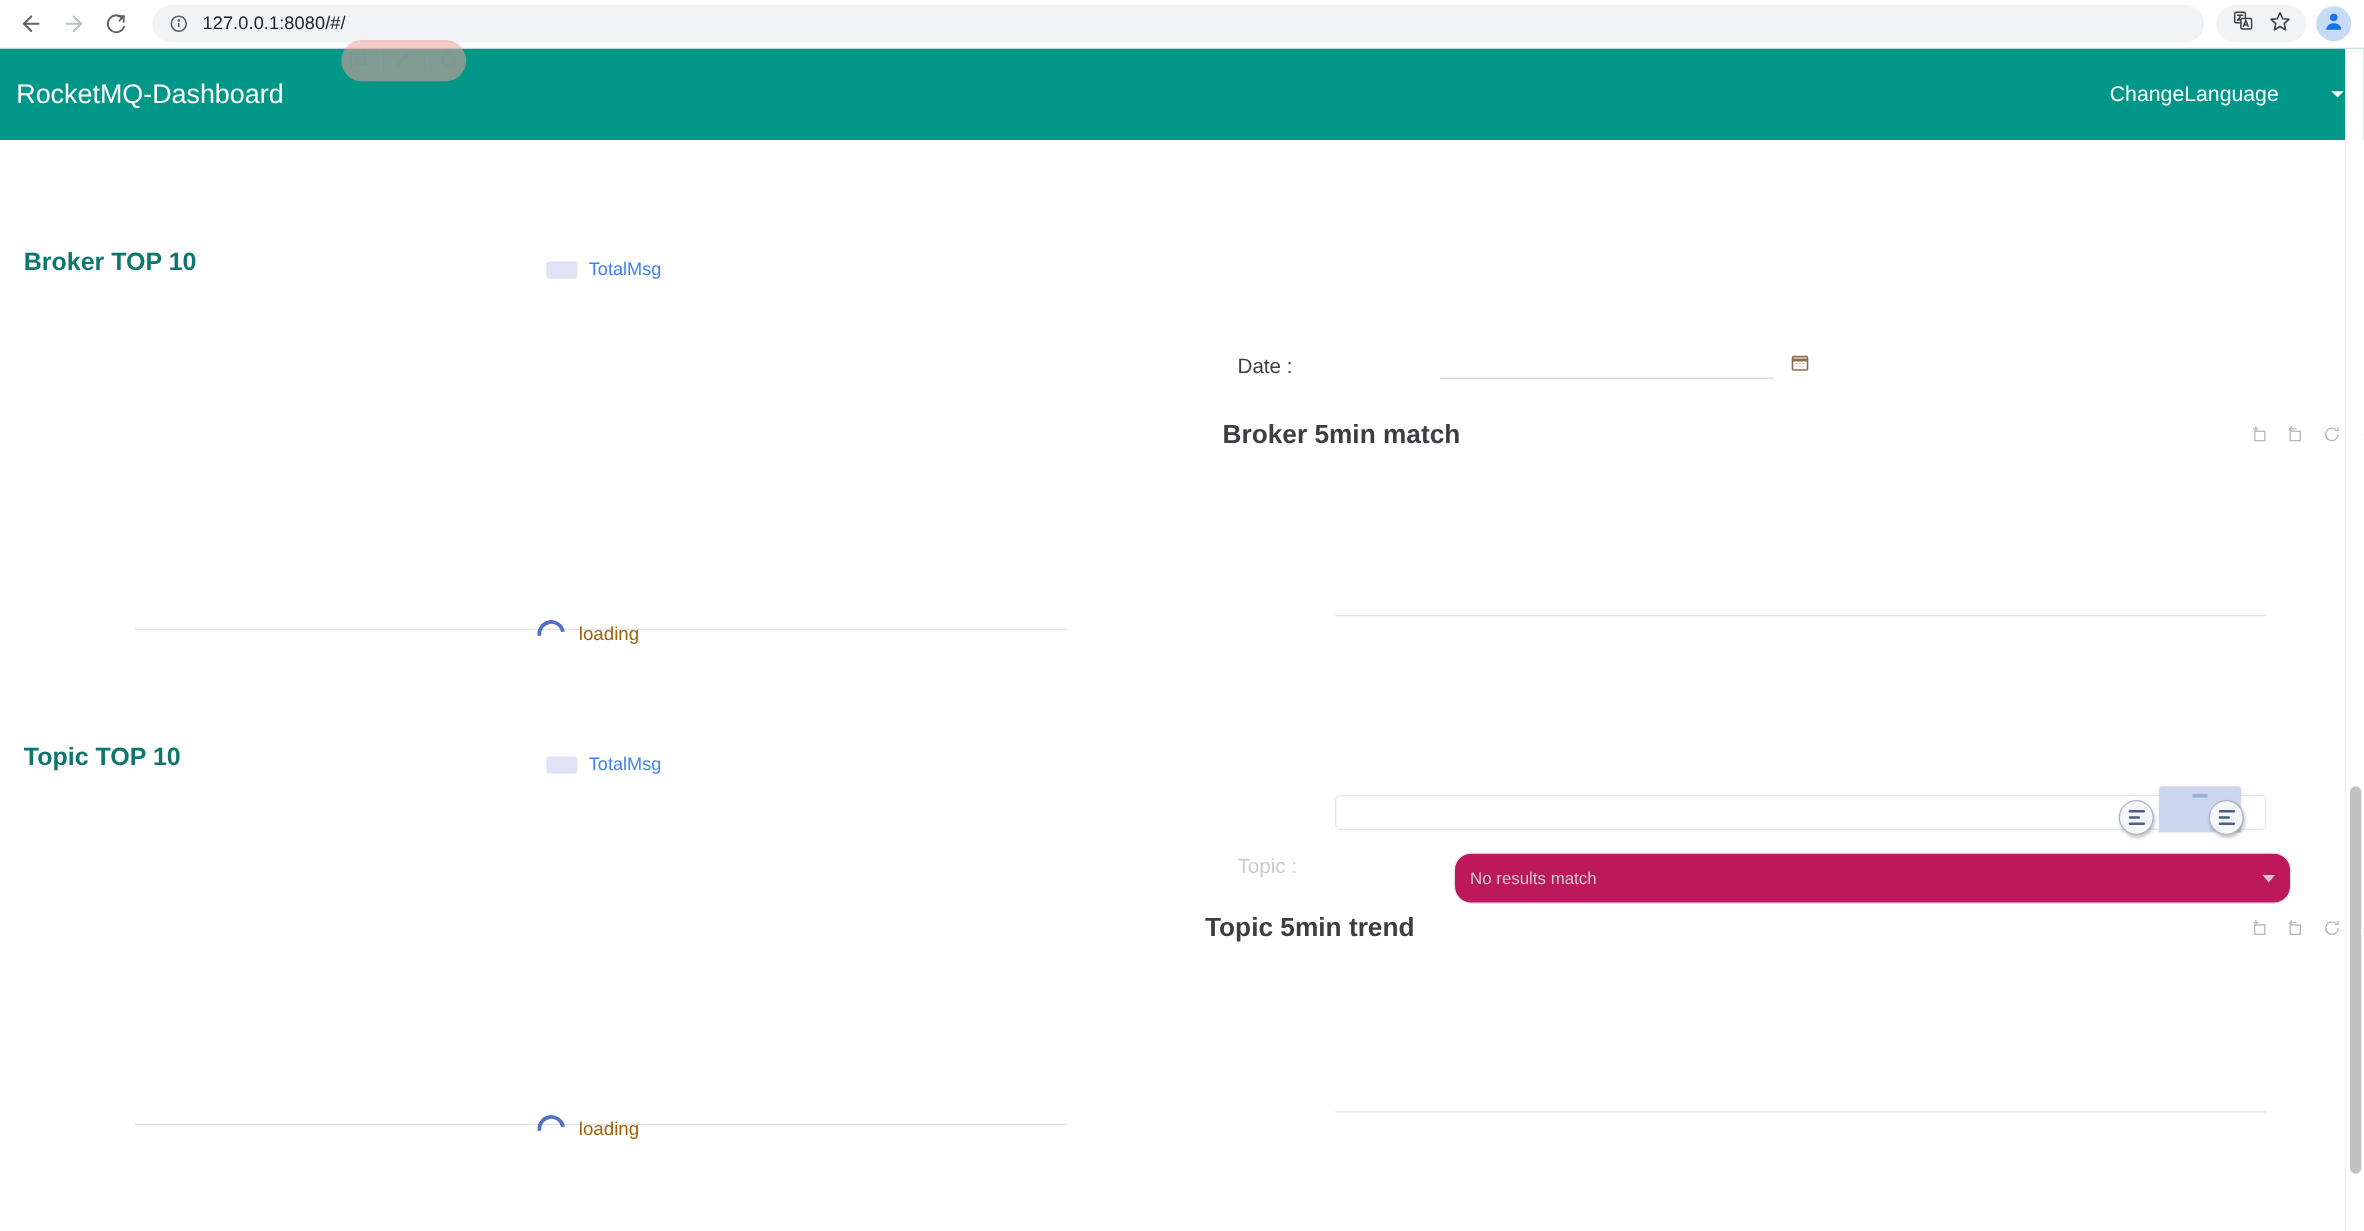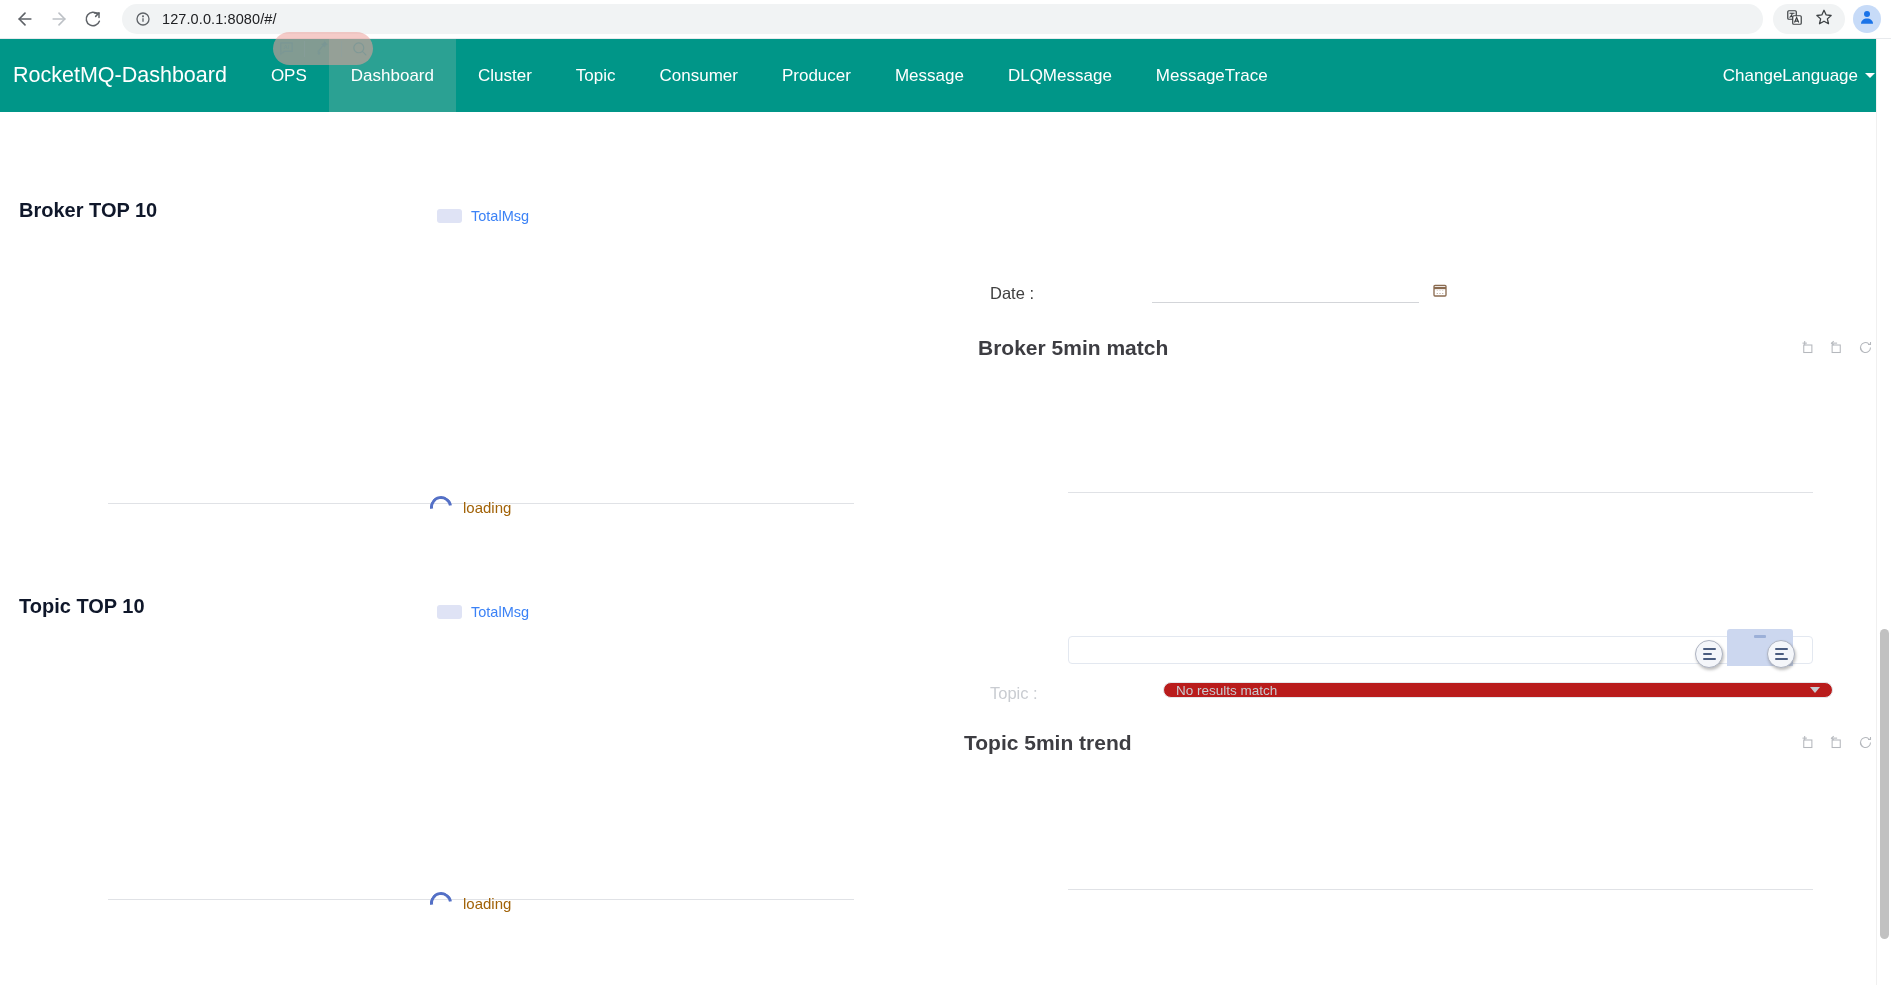--- a/index.html
+++ b/index.html
@@ -92,20 +92,21 @@
     white-space: nowrap;
     font-weight: 400;
   }
   .nav-item.active { background: #2ba193; }
   .nav-spacer { flex: 1; }
   .lang-item {
     display: flex; align-items: center;
     padding: 0 16px 0 0;
     color: #ffffff; font-size: 17px;
     white-space: nowrap;
+    gap: 35px;
   }
   .caret {
     display: inline-block;
     margin-left: 7px;
     width: 0; height: 0;
     border-left: 5px solid transparent;
     border-right: 5px solid transparent;
     border-top: 5px solid #ffffff;
   }
 
@@ -132,21 +133,21 @@
   
   .page { position: absolute; left: 0; top: 112px; width: 1891px; height: 873px; background:#fff; }
 
   
   .chart-panel { position: absolute; }
 
   .chart-title {
     position: absolute;
     font-size: 20px;
     font-weight: 700;
-    color: #0f172a;
+    color: #0f766e;
     white-space: nowrap;
   }
   .legend {
     position: absolute;
     display: flex; align-items: center;
   }
   .legend-swatch {
     width: 25px; height: 14px;
     background: #dfe3f5;
     border-radius: 3px;
@@ -219,22 +220,22 @@
     position: absolute;
     border: 1px solid #e3e8f0;
     border-radius: 4px;
     background: #ffffff;
     height: 28px;
   }
   .select-box {
     position: absolute;
     border: 1px solid #e5e7eb;
     border-radius: 14px;
-    background: #b91c1c;
-    height: 16px;
+    background: #be185d;
+    height: 41px;
     display: flex; align-items: center;
     padding: 0 12px;
   }
   .select-placeholder {
     font-size: 13.5px;
     color: #c8cbd0;
     white-space: nowrap;
     flex: 1;
   }
   .select-caret {
@@ -367,31 +368,20 @@
             <circle cx="12" cy="8" r="4"></circle>
             <path d="M4 21c0-4.4 3.6-7 8-7s8 2.6 8 7z"></path>
           </svg>
       </span>
     </div>
   </div>
 </div>
 
 <div class="navbar">
   <div class="brand">RocketMQ-Dashboard</div>
-  <div class="nav-items">
-    <div class="nav-item">OPS</div>
-    <div class="nav-item active">Dashboard</div>
-    <div class="nav-item">Cluster</div>
-    <div class="nav-item">Topic</div>
-    <div class="nav-item">Consumer</div>
-    <div class="nav-item">Producer</div>
-    <div class="nav-item">Message</div>
-    <div class="nav-item">DLQMessage</div>
-    <div class="nav-item">MessageTrace</div>
-  </div>
   <div class="nav-spacer"></div>
   <div class="lang-item">
     <span>ChangeLanguage</span>
     <span class="caret"></span>
   </div>
 </div>
 
 <div class="ai-overlay">
   <span class="oi">
     <svg width="17" height="17" viewBox="0 0 24 24" fill="none" stroke="currentColor" stroke-width="1.6">

